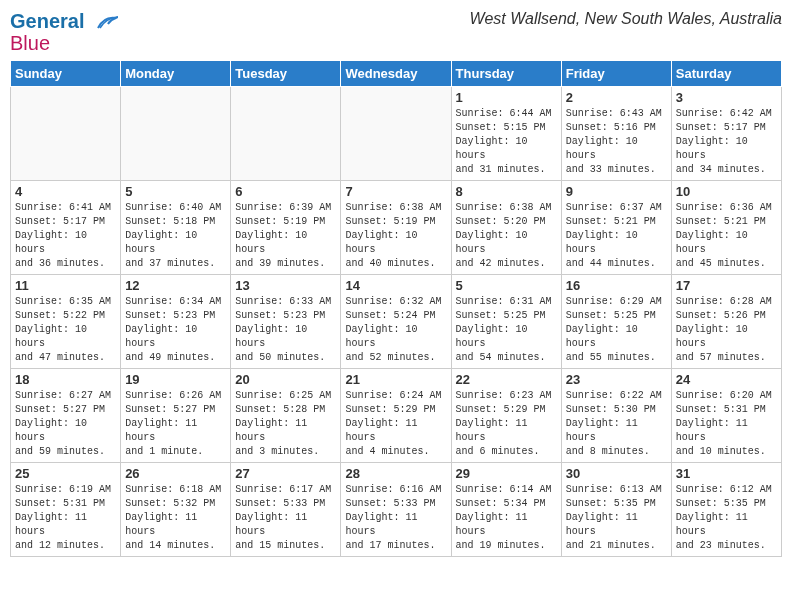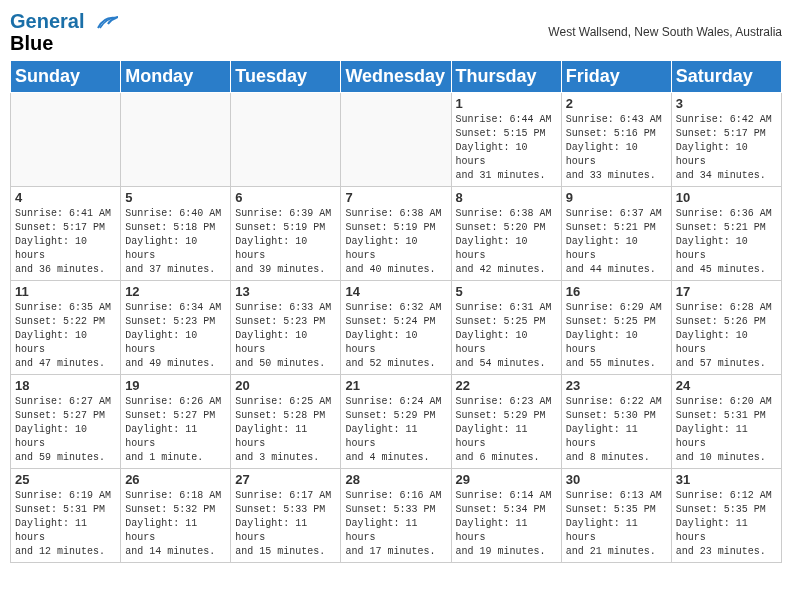--- a/index.html
+++ b/index.html
@@ -5,21 +5,21 @@
     * { box-sizing: border-box; margin: 0; padding: 0; }
     body {
       font-family: Arial, sans-serif;
       background: #fff;
       width: 792px;
       min-height: 612px;
       padding: 10px;
     }
     .header {
       display: flex;
-      align-items: center;
+      align-items: flex-start;
       justify-content: space-between;
       margin-bottom: 4px;
     }
     .logo {
       display: flex;
       flex-direction: column;
       align-items: flex-start;
     }
     .logo-row {
       display: flex;
@@ -28,32 +28,33 @@
     }
     .title-section {
       text-align: right;
     }
     .main-title {
       font-size: 36px;
       font-weight: bold;
       color: #333;
     }
     .sub-title {
-      font-size: 12px;
-      color: #333;
+      font-size: 16px;
+      color: #333;
+      font-style: italic;
     }
     .calendar {
       width: 100%;
       border-collapse: collapse;
       margin-top: 6px;
     }
     .calendar th {
       background: #2a7dc9;
       color: #fff;
-      font-size: 18px;
+      font-size: 13px;
       padding: 5px 4px;
       text-align: left;
       border: 1px solid #fff;
     }
     .calendar td {
       border: 1px solid #ccc;
       vertical-align: top;
       padding: 3px 4px;
       font-size: 10.5px;
       color: #333;
@@ -87,21 +88,21 @@
   <div class="logo">
     <div class="logo-row">
       <div>
         <div style="font-size:20px;font-weight:bold;color:#333;line-height:1.1;">
           <span style="color:#1a6fa8;">General</span>
           <svg width="28" height="18" viewBox="0 0 28 18" style="vertical-align:middle;">
             <path d="M8,14 Q14,2 26,4 Q20,6 18,10 Q22,5 28,3" stroke="#2a7dc9" stroke-width="2" fill="none"></path>
             <path d="M10,14 Q16,4 28,3" stroke="#2a7dc9" stroke-width="1.5" fill="none"></path>
           </svg>
         </div>
-        <div style="font-size:20px;font-weight:bold;color:#000000;line-height:1.1;">Blue</div>
+        <div style="font-size:20px;font-weight:normal;color:#be185d;line-height:1.1;">Blue</div>
       </div>
     </div>
   </div>
   <div class="title-section">
     <div class="sub-title">West Wallsend, New South Wales, Australia</div>
   </div>
 </div>
 
 <table class="calendar">
   <thead>

